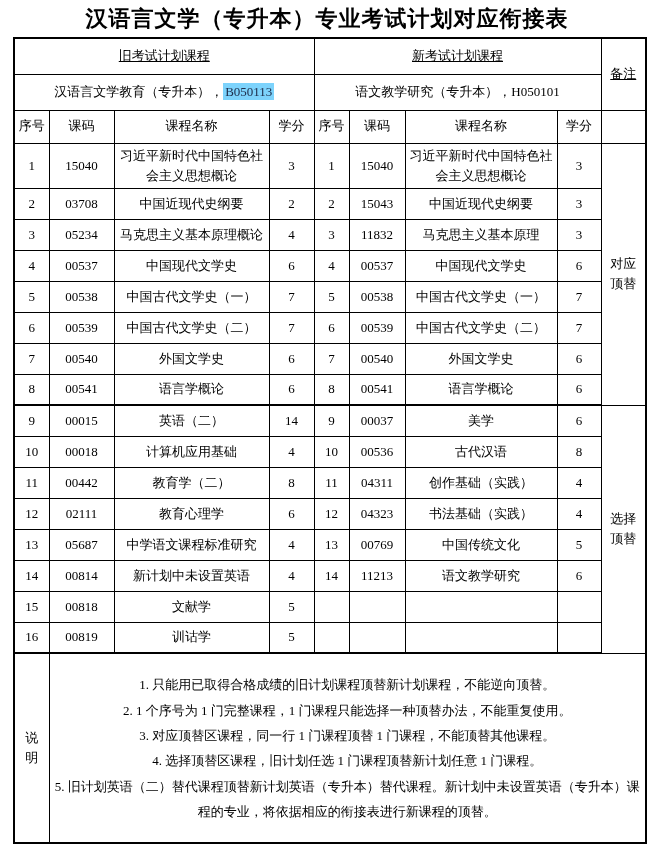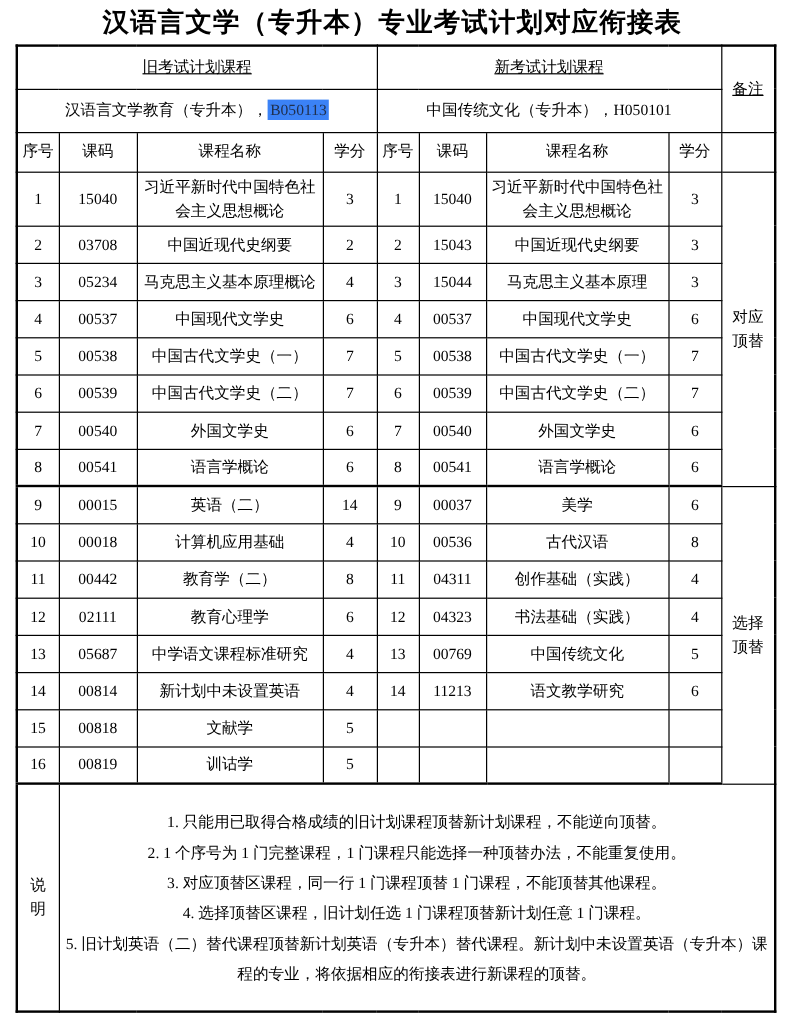--- a/index.html
+++ b/index.html
@@ -84,22 +84,22 @@
       <col style="width:44px">
     <col style="width:45px">
   </colgroup>
   <tbody>
     <tr class="h1">
       <td colspan="4">旧考试计划课程</td>
       <td colspan="4">新考试计划课程</td>
       <td rowspan="2">备注</td>
     </tr>
     <tr class="h2">
-      <td colspan="4"><span>汉语言文学教育（专升本），</span><span class="hl" style="background: #3b82f6; color: rgb(32, 48, 78);">B050113</span></td>
-      <td colspan="4">中国传统文化（专升本），H050101</td>
+      <td colspan="4"><span>汉语言文学教育（专升本），</span><span class="hl" style="background: #7dd3fc; color: rgb(32, 48, 78);">B050113</span></td>
+      <td colspan="4">语文教学研究（专升本），H050101</td>
     </tr>
     <tr class="h3">
         <td>序号</td>
         <td>课码</td>
         <td>课程名称</td>
         <td>学分</td>
         <td>序号</td>
         <td>课码</td>
         <td>课程名称</td>
         <td>学分</td>
@@ -126,21 +126,21 @@
         <td>15043</td>
         <td class="name-cell">中国近现代史纲要</td>
         <td>3</td>
       </tr>
       <tr class="data-row">
         <td>3</td>
         <td>05234</td>
         <td class="name-cell">马克思主义基本原理概论</td>
         <td>4</td>
         <td>3</td>
-        <td>15044</td>
+        <td>11832</td>
         <td class="name-cell">马克思主义基本原理</td>
         <td>3</td>
       </tr>
       <tr class="data-row">
         <td>4</td>
         <td>00537</td>
         <td class="name-cell">中国现代文学史</td>
         <td>6</td>
         <td>4</td>
         <td>00537</td>

